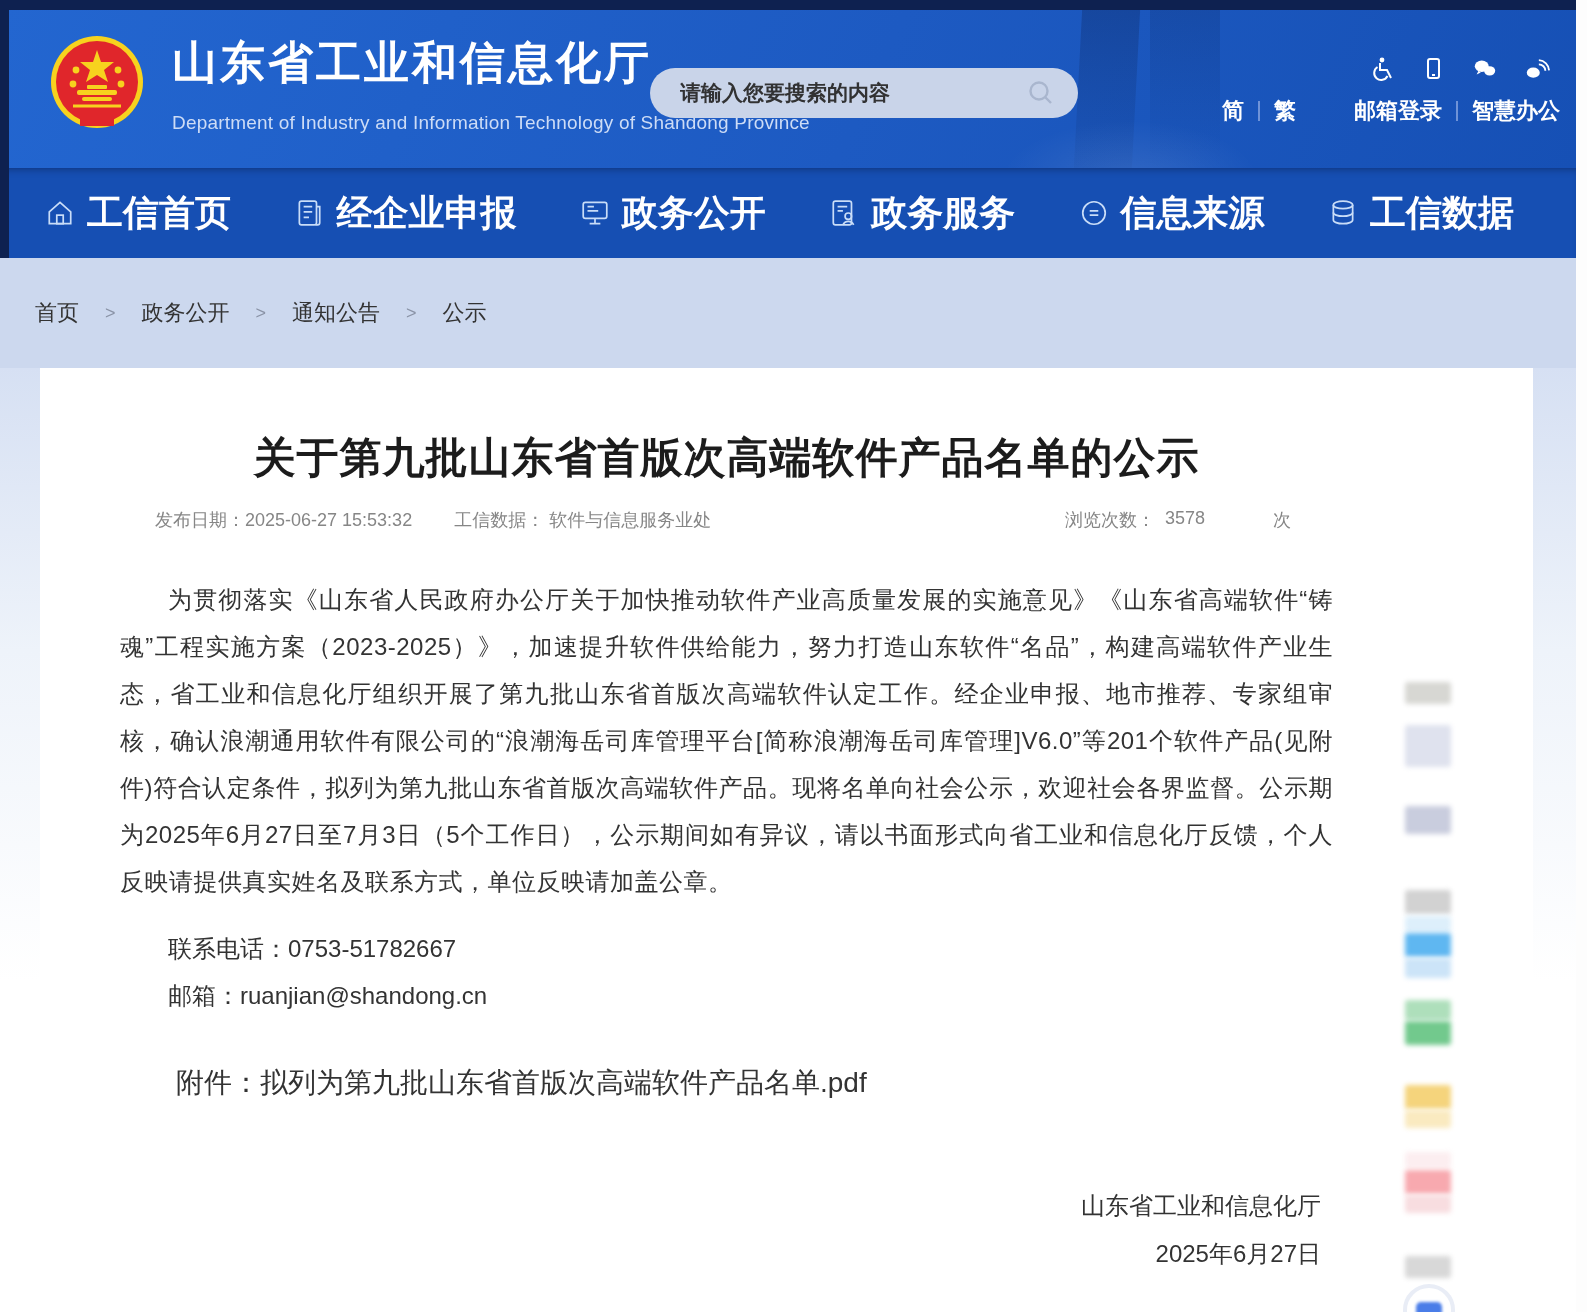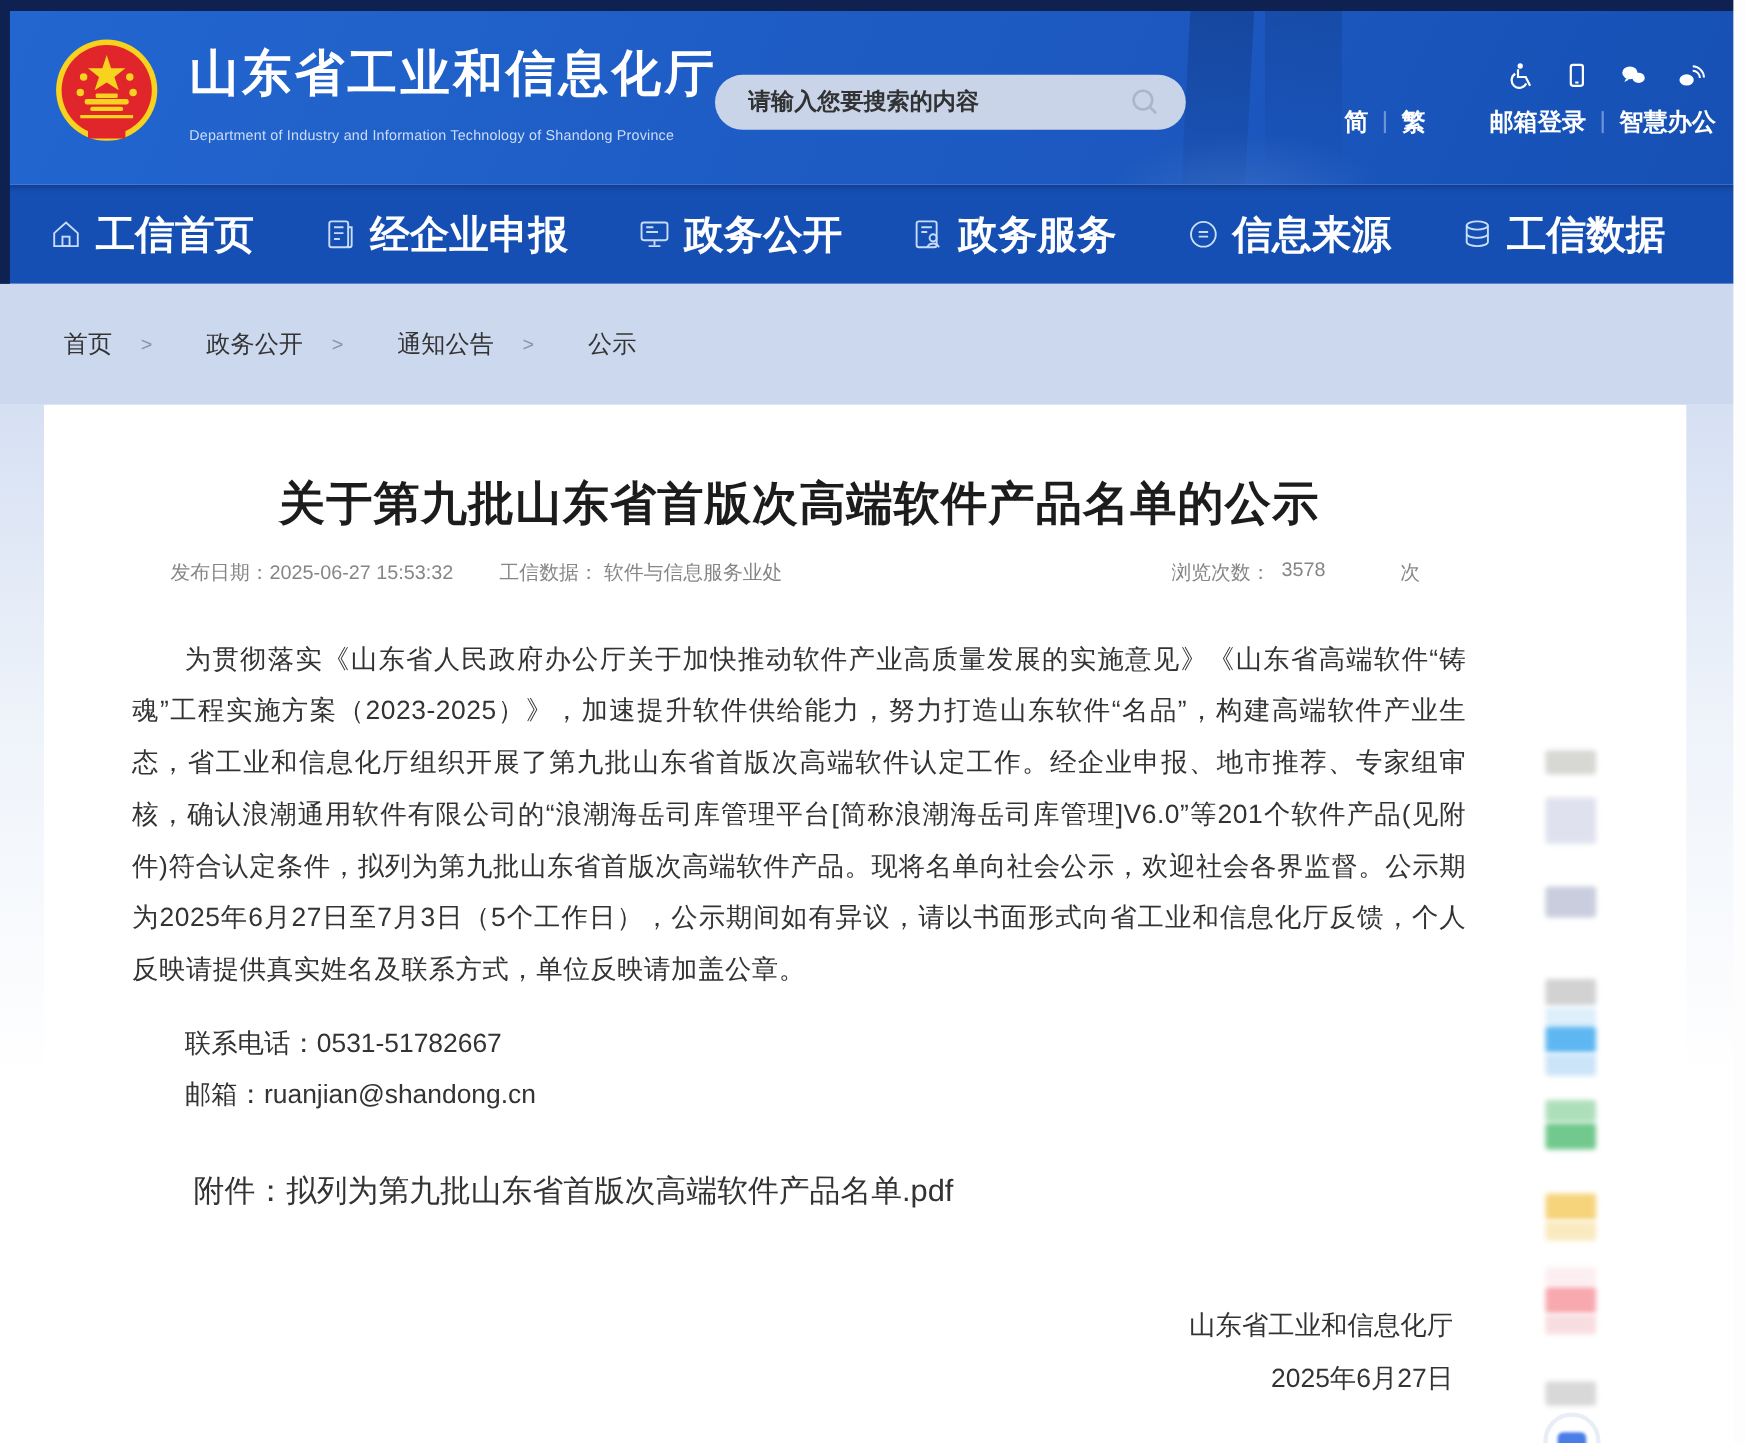--- a/index.html
+++ b/index.html
@@ -18,21 +18,21 @@
             background:linear-gradient(180deg,rgba(9,28,75,.28),rgba(9,28,75,.05)); transform:skewX(-3deg); }
   .header-monument2 { position:absolute; left:1150px; top:0; width:70px; height:158px;
             background:linear-gradient(180deg,rgba(9,28,75,.18),rgba(9,28,75,0)); }
   .header-hill { position:absolute; left:1000px; top:110px; width:260px; height:60px;
             background:radial-gradient(ellipse at 50% 100%,rgba(255,255,255,.10),rgba(255,255,255,0) 70%); }
 
   .brand { position:absolute; left:40px; top:22px; display:flex; align-items:center; }
   .emblem { width:114px; height:108px; position:relative; flex:0 0 auto; }
   .brand-text { margin-left:18px; color:#fff; }
   .site-name { font-size:45px; font-weight:bold; letter-spacing:3px; line-height:1.1; }
-  .site-name-en { font-size:13px; color:#cddcf6; margin-top:24px; letter-spacing:.2px; }
+  .site-name-en { font-size:19px; color:#cddcf6; margin-top:24px; letter-spacing:.2px; }
 
   .search-pill { position:absolute; left:650px; top:58px; width:428px; height:50px; border-radius:29px;
             background:#c9d4e9; display:flex; align-items:center; padding:0 22px 0 30px; }
   .search-input { flex:1; border:none; outline:none; background:transparent; font-size:21px; font-weight:bold;
             color:#2a2a2a; font-family:inherit; }
   .search-input::placeholder { color:#2a2a2a; opacity:.95; }
   .search-icon svg { display:block; }
 
   .quick-icons { position:absolute; left:1368px; top:46px; display:flex; gap:26px; align-items:center; }
   .quick-icons .qi { width:26px; height:26px; display:flex; align-items:center; justify-content:center; cursor:pointer; }
@@ -45,21 +45,21 @@
          box-shadow:inset 0 6px 8px -6px rgba(0,0,20,.45);
          display:flex; justify-content:space-between; align-items:center; padding:0 62px 0 45px; }
   .nav-item { display:flex; align-items:center; gap:12px; color:#fff; font-size:36px; font-weight:bold; cursor:pointer; }
   .nav-item svg { display:block; }
 
   
   .crumb-band { position:absolute; left:0; top:258px; width:1576px; height:110px; background:#ccd8ee;
          display:flex; align-items:center; padding-left:35px; }
   .crumb { display:flex; align-items:center; gap:26px; font-size:22px; color:#333; }
   .crumb-sep { color:#8a93a6; font-size:18px; }
-  .crumb-item { cursor:pointer;margin-left:23px; }
+  .crumb-item { cursor:pointer; }
 
   
   .main-bg { position:absolute; left:0; top:368px; width:1576px; height:944px;
          background:linear-gradient(180deg,#d6e0f3 0%,#eef3fa 30%,#ffffff 65%); }
   .card { position:absolute; left:40px; top:368px; width:1493px; height:944px; background:#ffffff; }
 
   .article { padding:62px 200px 0 80px; }
   .article-title { text-align:center; font-size:42px; font-weight:bold; color:#1c1c1c; letter-spacing:1px; }
   .meta-row { margin-top:22px; display:flex; align-items:center; font-size:18px; color:#868686; padding-left:35px; }
   .meta-left { display:flex; gap:42px; }
@@ -263,21 +263,21 @@
       <div class="meta-views">
         <span>浏览次数：</span>
         <span>3578</span>
         <span class="views-unit">次</span>
       </div>
     </div>
 
     <p class="body-text">为贯彻落实《山东省人民政府办公厅关于加快推动软件产业高质量发展的实施意见》《山东省高端软件“铸魂”工程实施方案（2023-2025）》，加速提升软件供给能力，努力打造山东软件“名品”，构建高端软件产业生态，省工业和信息化厅组织开展了第九批山东省首版次高端软件认定工作。经企业申报、地市推荐、专家组审核，确认浪潮通用软件有限公司的“浪潮海岳司库管理平台[简称浪潮海岳司库管理]V6.0”等201个软件产品(见附件)符合认定条件，拟列为第九批山东省首版次高端软件产品。现将名单向社会公示，欢迎社会各界监督。公示期为2025年6月27日至7月3日（5个工作日），公示期间如有异议，请以书面形式向省工业和信息化厅反馈，个人反映请提供真实姓名及联系方式，单位反映请加盖公章。</p>
 
     <div class="contact-block">
-      <div class="contact-line">联系电话：0531-51782667</div>
+      <div class="contact-line">联系电话：0753-51782667</div>
       <div class="contact-line">邮箱：ruanjian@shandong.cn</div>
     </div>
 
     <div class="attachment-line">
       <span>附件：</span><span class="attachment-link">拟列为第九批山东省首版次高端软件产品名单.pdf</span>
     </div>
 
     <div class="signature">
       <div>山东省工业和信息化厅</div>
       <div>2025年6月27日</div>

